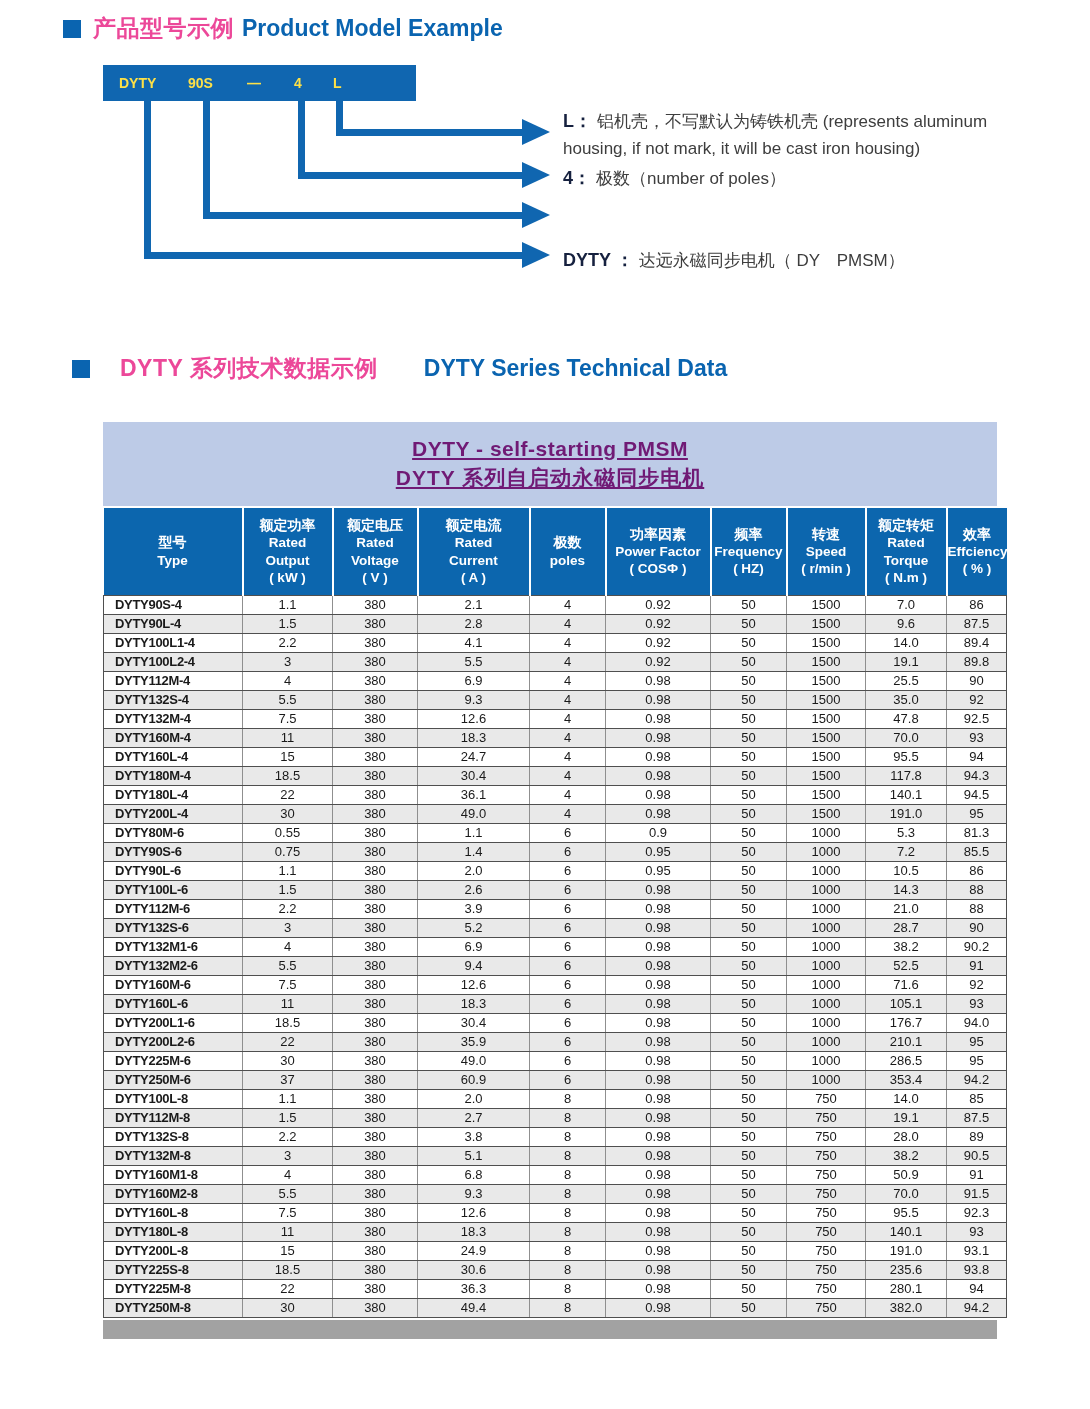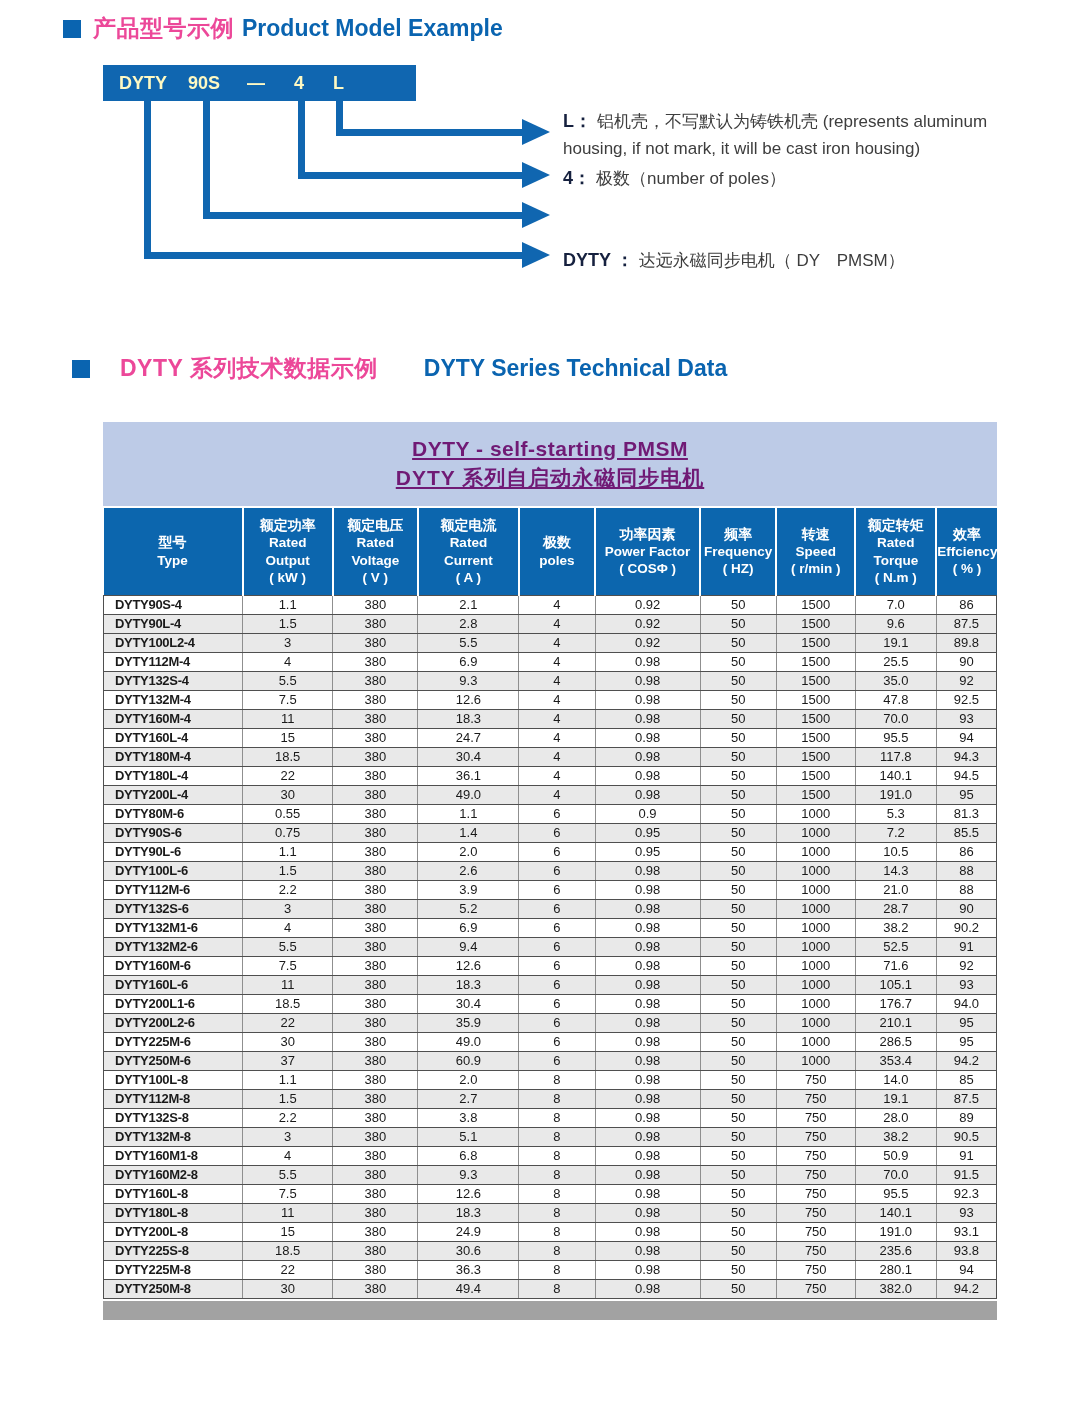--- a/index.html
+++ b/index.html
@@ -14,22 +14,22 @@
   #s1-title { left:63px; top:13px; }
   #s1-title .sq { margin-right:12px; }
   #s1-title .t-cn { margin-right:8px; }
   #s2-title { left:72px; top:353px; }
   #s2-title .sq { margin-right:30px; }
   #s2-title .t-cn { margin-right:46px;text-align:center; }
 
   
   .model-box { position:absolute; left:103px; top:65px; width:313px; height:36px;
                background:#1066b0; }
-  .model-box span { position:absolute; top:0; line-height:36px; color:#fef9c3;
-                    font-weight:bold; font-size:18px; }
+  .model-box span { position:absolute; top:0; line-height:36px; color:#fde047;
+                    font-weight:bold; font-size:14px; }
   .mb-brand { left:16px; } .mb-frame { left:85px; } .mb-dash { left:144px; }
   .mb-poles { left:191px; } .mb-housing { left:230px; }
 
   .stub { position:absolute; width:7px; background:#1066b0; }
   .hbar { position:absolute; height:7px; background:#1066b0; }
   .ahead { position:absolute; width:0; height:0; border-left:28px solid #1066b0;
            border-top:13px solid transparent; border-bottom:13px solid transparent; }
 
   .callout { position:absolute; left:563px; width:452px; font-size:17px;
              line-height:27px; color:#3d3d3d; }
@@ -131,21 +131,21 @@
               <div>Rated</div>
               <div>Output</div>
               <div>( kW )</div>
             </th>
             <th style="width: 85px;">
               <div>额定电压</div>
               <div>Rated</div>
               <div>Voltage</div>
               <div>( V )</div>
             </th>
-            <th style="width: 101px;">
+            <th style="width: 112px;">
               <div>额定电流</div>
               <div>Rated</div>
               <div>Current</div>
               <div>( A )</div>
             </th>
             <th style="width: 76px;">
               <div>极数</div>
               <div>poles</div>
             </th>
             <th style="width: 105px;">
@@ -194,20 +194,32 @@
             <td>1.5</td>
             <td>380</td>
             <td>2.8</td>
             <td>4</td>
             <td>0.92</td>
             <td>50</td>
             <td>1500</td>
             <td>9.6</td>
             <td>87.5</td>
           </tr>
+          <tr>
+            <td class="model">DYTY100L1-4</td>
+            <td>2.2</td>
+            <td>380</td>
+            <td>4.1</td>
+            <td>4</td>
+            <td>0.92</td>
+            <td>50</td>
+            <td>1500</td>
+            <td>14.0</td>
+            <td>89.4</td>
+          </tr>
           <tr class="alt">
             <td class="model">DYTY100L2-4</td>
             <td>3</td>
             <td>380</td>
             <td>5.5</td>
             <td>4</td>
             <td>0.92</td>
             <td>50</td>
             <td>1500</td>
             <td>19.1</td>

